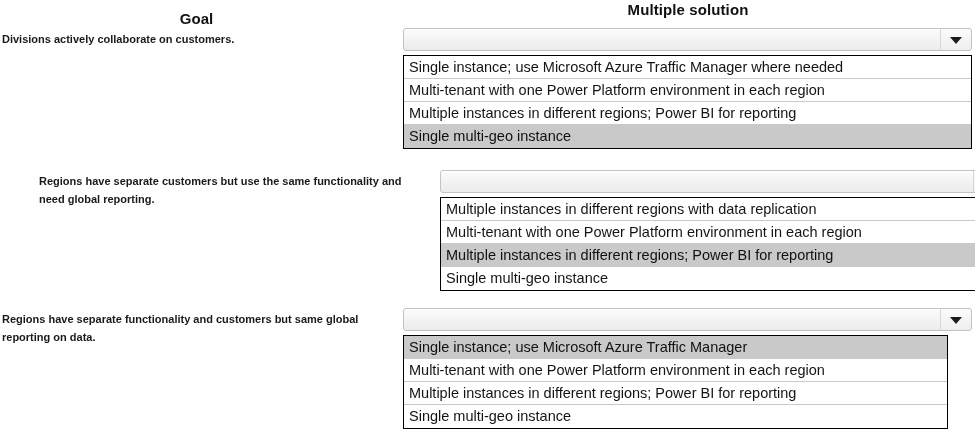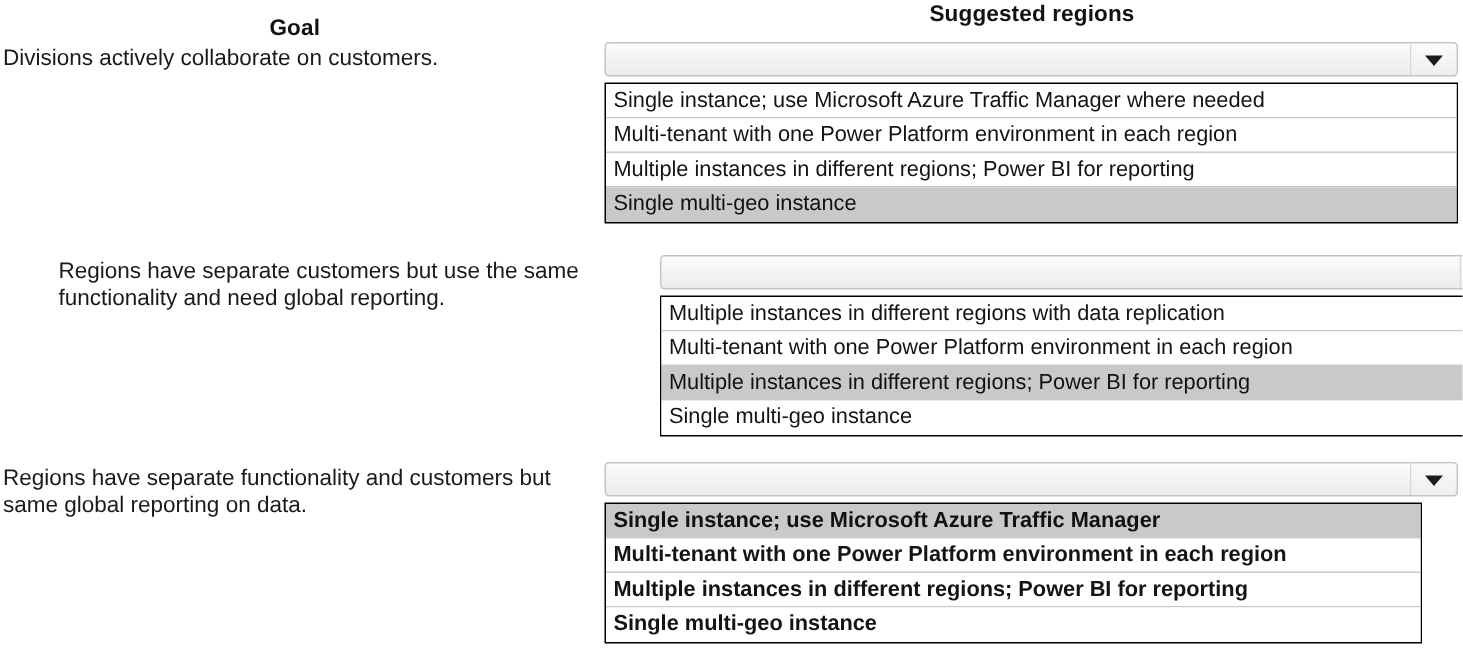--- a/index.html
+++ b/index.html
@@ -43,23 +43,24 @@
   }
   #group-0 { top: 28px;  height: 132px; }
   #group-1 { top: 170px; height: 128px; margin-left: 37px; }
   #group-2 { top: 308px; height: 127px; }
 
   .goal-text {
     position: absolute;
     left: 2px;
     top: 2px;
     width: 390px;
-    font-size: 15px;
+    font-size: 11px;
     line-height: 18px;
     color: #1a1a1a;
+    font-weight: bold;
   }
 
   
   .combo {
     position: absolute;
     left: 403px;
     top: 0px;
     height: 23px;
     box-sizing: border-box;
     background: linear-gradient(to bottom, #fcfcfc 0%, #f2f2f2 55%, #ececec 100%);
@@ -108,21 +109,21 @@
   
   .option-list {
     position: absolute;
     left: 403px;
     box-sizing: border-box;
     border: 1px solid #000000;
     background: #ffffff;
   }
   #list-0 { top: 27px; width: 569px; }
   #list-1 { top: 27px; width: 566px; }
-  #list-2 { top: 27px; width: 545px; font-weight: bold; }
+  #list-2 { top: 27px; width: 545px; }
 
   .option {
     position: relative;
     box-sizing: border-box;
     height: 23px;
     line-height: 22px;
     padding-left: 5px;
     font-size: 14.5px;
     color: #141414;
     background: #ffffff;
@@ -134,21 +135,21 @@
   .option.selected {
     background: #c9c9c9;
     color: #111111;
   }
 </style>
 </head>
 <body>
 
 <div class="header-row">
   <div class="col-header goal">Goal</div>
-  <div class="col-header soln">Suggested regions</div>
+  <div class="col-header soln">Multiple solution</div>
 </div>
 
 <div class="qgroup" id="group-0">
   <div class="goal-text">Divisions actively collaborate on customers.</div>
 
   <div class="combo" id="combo-0">
     <div class="combo-value"></div>
     <div class="combo-arrow-btn">
       <span class="arrow-glyph"></span>
     </div>

